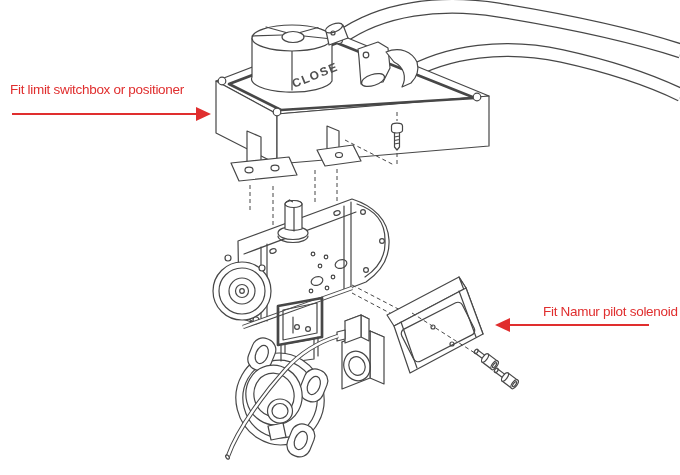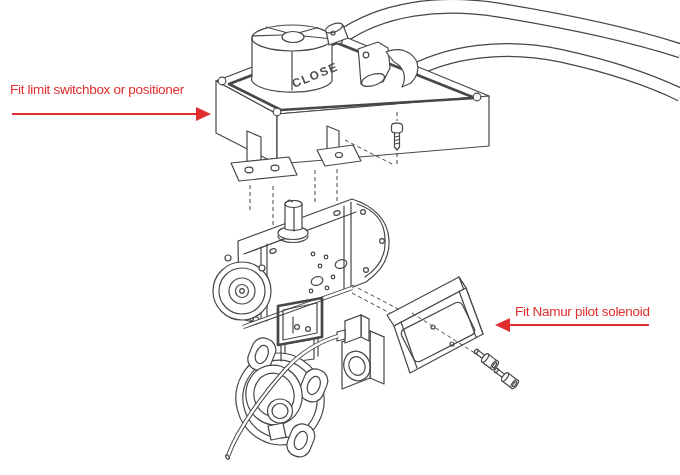--- a/index.html
+++ b/index.html
@@ -17,21 +17,21 @@
   .tubeA{fill:none;stroke:var(--line-gray,#474747);stroke-width:15;}
   .tubeAi{fill:none;stroke:#fff;stroke-width:12.4;}
   .tubeB{fill:none;stroke:var(--line-gray,#474747);stroke-width:14;}
   .tubeBi{fill:none;stroke:#fff;stroke-width:11.4;}
   .redln{stroke:var(--annotation-red,#e02e2e);stroke-width:1.8;fill:none;}
   .redfl{fill:var(--annotation-red,#e02e2e);stroke:none;}
   .dome-text{font:bold 12px "Liberation Sans",sans-serif;letter-spacing:1.5px;fill:#4f4f4f;}
   .note{position:absolute;color:var(--annotation-red,#e02e2e);font-size:13.5px;
         letter-spacing:-0.3px;white-space:nowrap;}
   .note-left{left:10px;top:82px;}
-  .note-right{left:515px;top:304px;}
+  .note-right{left:543px;top:304px;}
 </style>
 </head>
 <body>
 
 <div class="stage">
 
   <svg class="drawing" width="680" height="475" viewBox="0 0 680 475">
 
     <g>
       <path class="tubeA" d="M340,38 C382,8 440,1 498,10 C566,21 628,34 681,51"></path>

